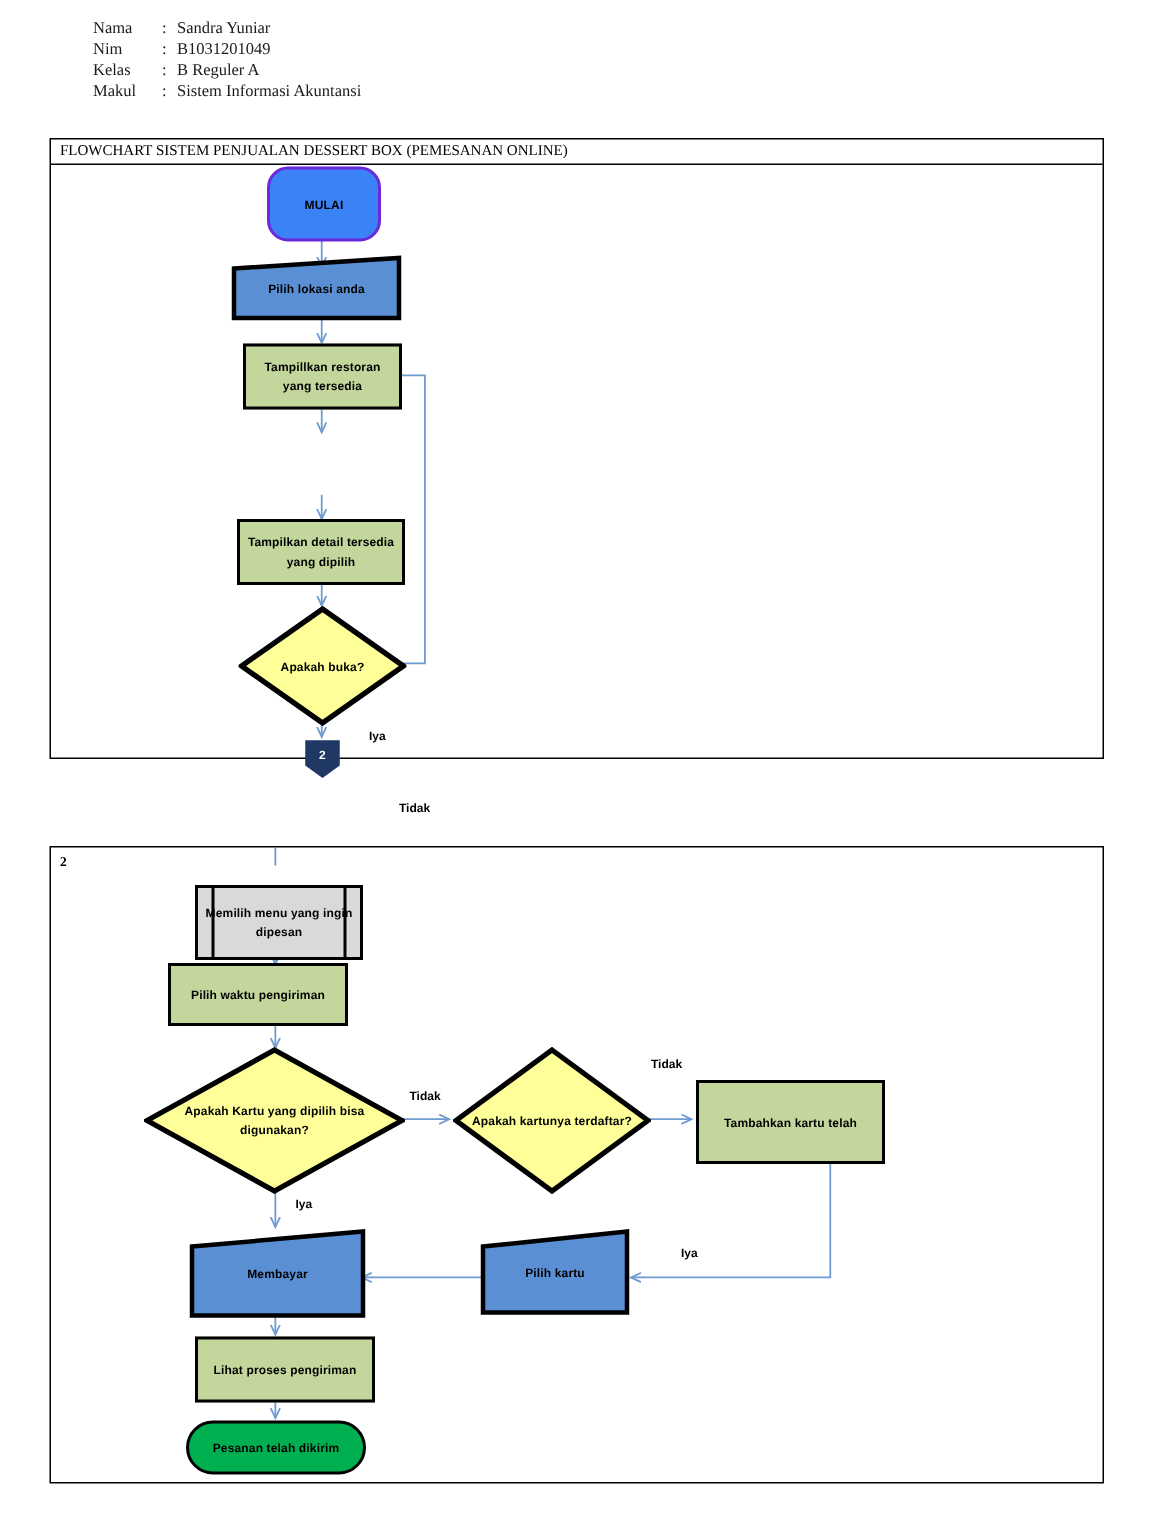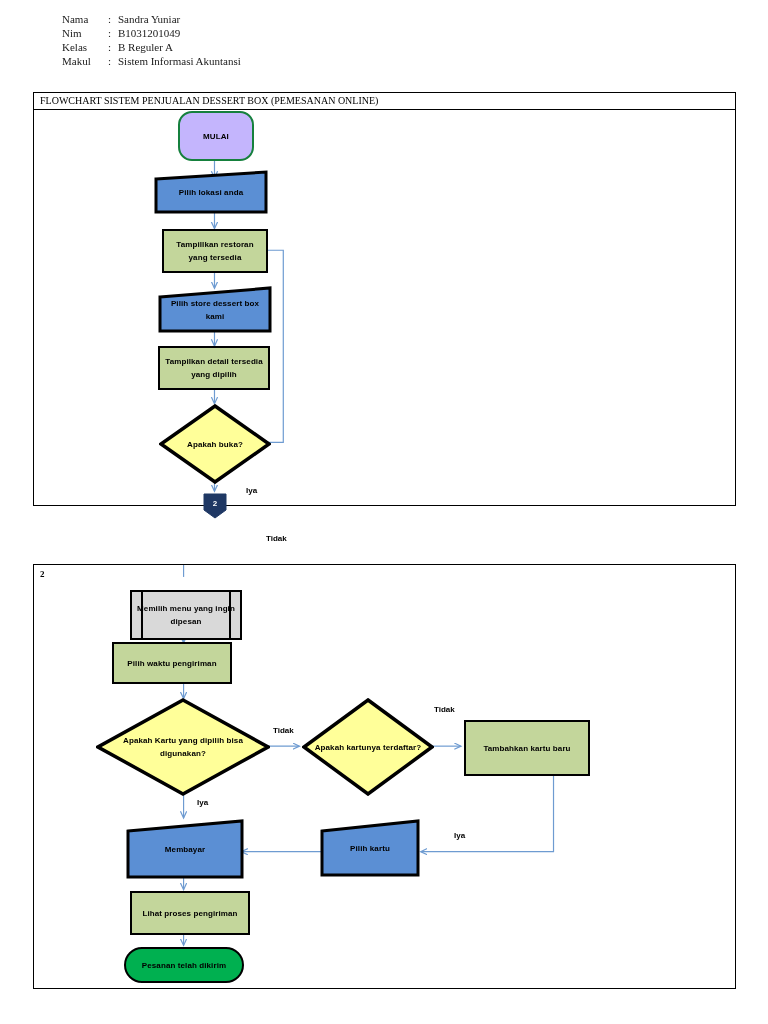--- a/index.html
+++ b/index.html
@@ -95,22 +95,22 @@
     text-align: center;
     font-size: 8px;
     font-weight: bold;
     color: #000000;
     line-height: 13px;
     letter-spacing: 0.1px;
   }
   .node .txt { padding: 0 4px; }
 
   .n-terminator-start {
-    background: #c4b5fd;
-    border: 2px solid #15803d;
+    background: #3b82f6;
+    border: 2px solid #6d28d9;
     border-radius: 14px;
   }
   .n-terminator-end {
     background: #00B050;
     border: 2px solid #000000;
     border-radius: 22px;
   }
   .n-process {
     background: #C3D69B;
     border: 2px solid #000000;
@@ -255,26 +255,20 @@
       <svg class="shape-svg" viewBox="0 0 114 44" preserveAspectRatio="none">
         <polygon points="2,9 112,2 112,42 2,42" fill="#5B8FD4" stroke="#000000" stroke-width="3"></polygon>
       </svg>
       <span class="txt">Pilih lokasi anda</span>
     </div>
 
     <div class="node n-process" style="left:128px; top:136px; width:106px; height:44px;">
       <span class="txt">Tampillkan restoran yang tersedia</span>
     </div>
 
-    <div class="node n-input" style="left:124px; top:193px; width:114px; height:47px;">
-      <svg class="shape-svg" viewBox="0 0 114 47" preserveAspectRatio="none">
-        <polygon points="2,11 112,2 112,45 2,45" fill="#5B8FD4" stroke="#000000" stroke-width="3"></polygon>
-      </svg>
-      <span class="txt">Pilih store dessert box kami</span>
-    </div>
 
     <div class="node n-process" style="left:124px; top:253px; width:112px; height:44px;">
       <span class="txt">Tampilkan detail tersedia yang dipilih</span>
     </div>
 
     <div class="node n-decision" style="left:125px; top:311px; width:112px; height:80px;">
       <svg class="shape-svg" viewBox="0 0 112 80" preserveAspectRatio="none">
         <polygon points="56,2 110,40 56,78 2,40" fill="#FFFF99" stroke="#000000" stroke-width="3.5"></polygon>
       </svg>
       <span class="txt">Apakah buka?</span>
@@ -343,21 +337,21 @@
     </div>
 
     <div class="node n-decision" style="left:268px; top:133px; width:132px; height:98px;">
       <svg class="shape-svg" viewBox="0 0 132 98" preserveAspectRatio="none">
         <polygon points="66,2 130,49 66,96 2,49" fill="#FFFF99" stroke="#000000" stroke-width="3.5"></polygon>
       </svg>
       <span class="txt">Apakah kartunya terdaftar?</span>
     </div>
 
     <div class="node n-process" style="left:430px; top:155px; width:126px; height:56px;">
-      <span class="txt">Tambahkan kartu baru</span>
+      <span class="txt">Tambahkan kartu telah</span>
     </div>
 
     <div class="node n-input" style="left:92px; top:254px; width:118px; height:60px;">
       <svg class="shape-svg" viewBox="0 0 118 60" preserveAspectRatio="none">
         <polygon points="2,12 116,2 116,58 2,58" fill="#5B8FD4" stroke="#000000" stroke-width="3"></polygon>
       </svg>
       <span class="txt">Membayar</span>
     </div>
 
     <div class="node n-input" style="left:286px; top:254px; width:100px; height:58px;">

